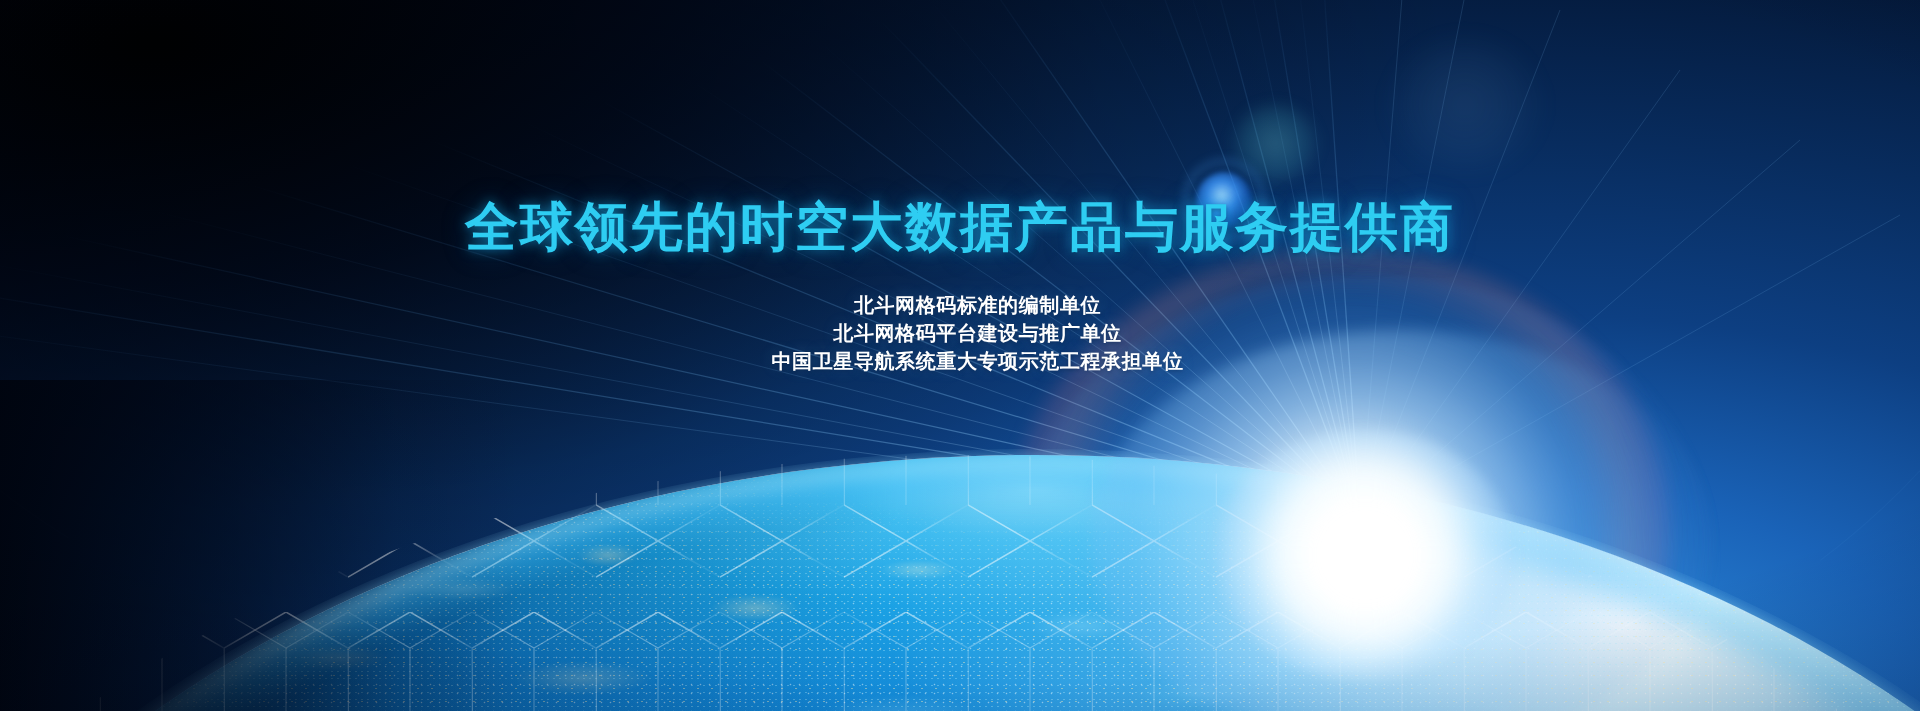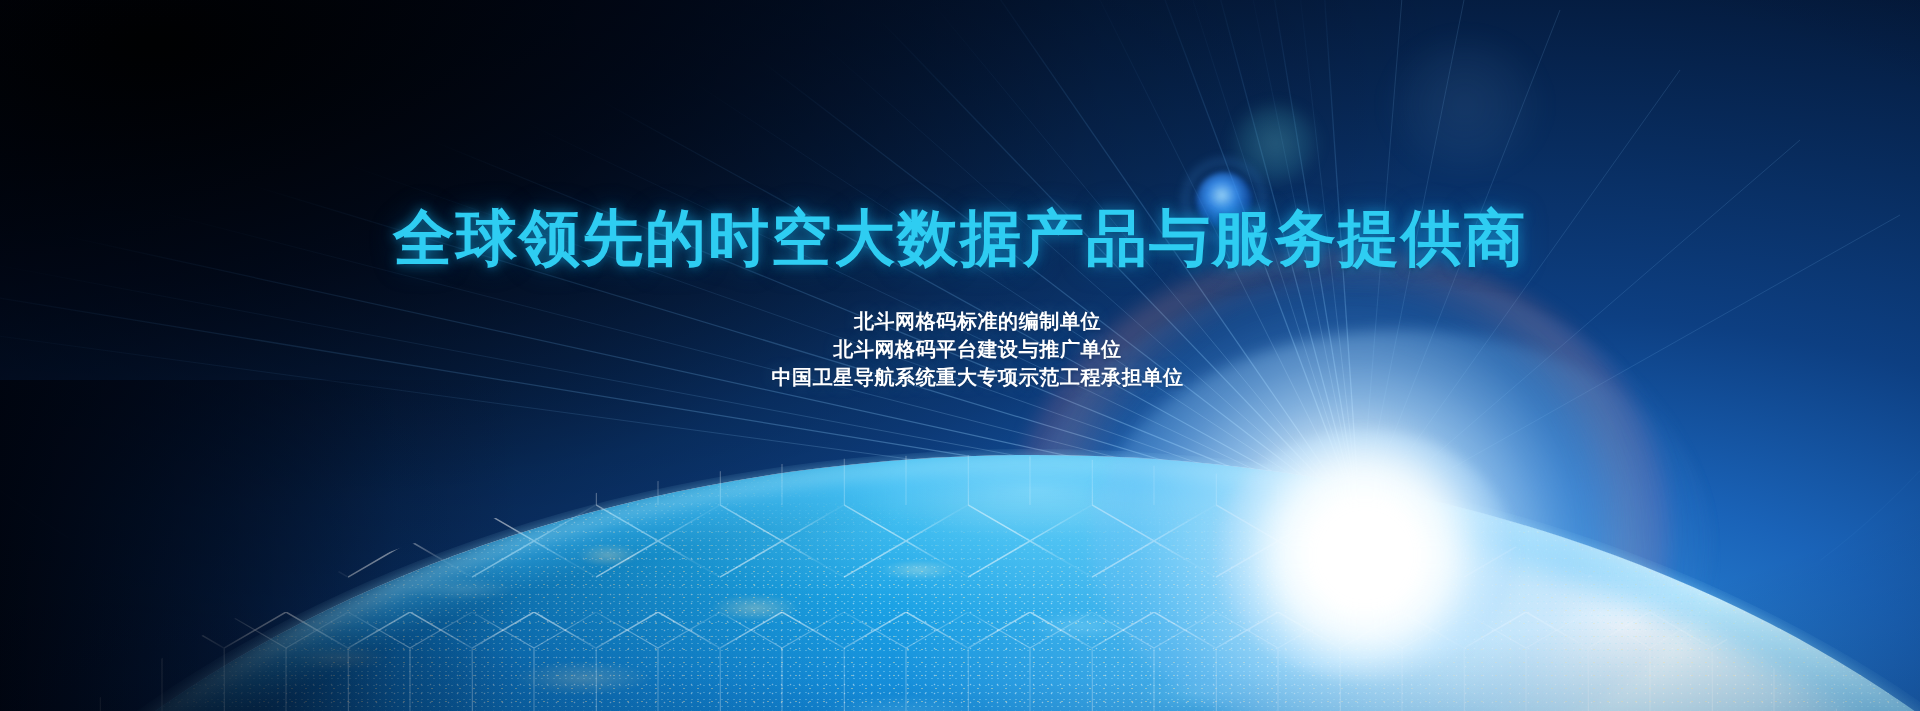--- a/index.html
+++ b/index.html
@@ -208,22 +208,22 @@
     filter:blur(7px);
   }
 
   
   #text-block{
     position:absolute;
     left:0; right:0; top:196px;
     text-align:center;
   }
   #hero-title{
-    margin:12px;
-    font-size:61px;
+    margin:4px;
+    font-size:53px;
     line-height:1.0;
     font-weight:700;
     letter-spacing:2px;
     color:#2ecdf2;
     text-shadow:
       0 0 12px rgba(30,190,245,0.55),
       0 0 28px rgba(20,150,230,0.35),
       0 2px 4px rgba(0,20,50,0.55);
     white-space:nowrap;
   }

